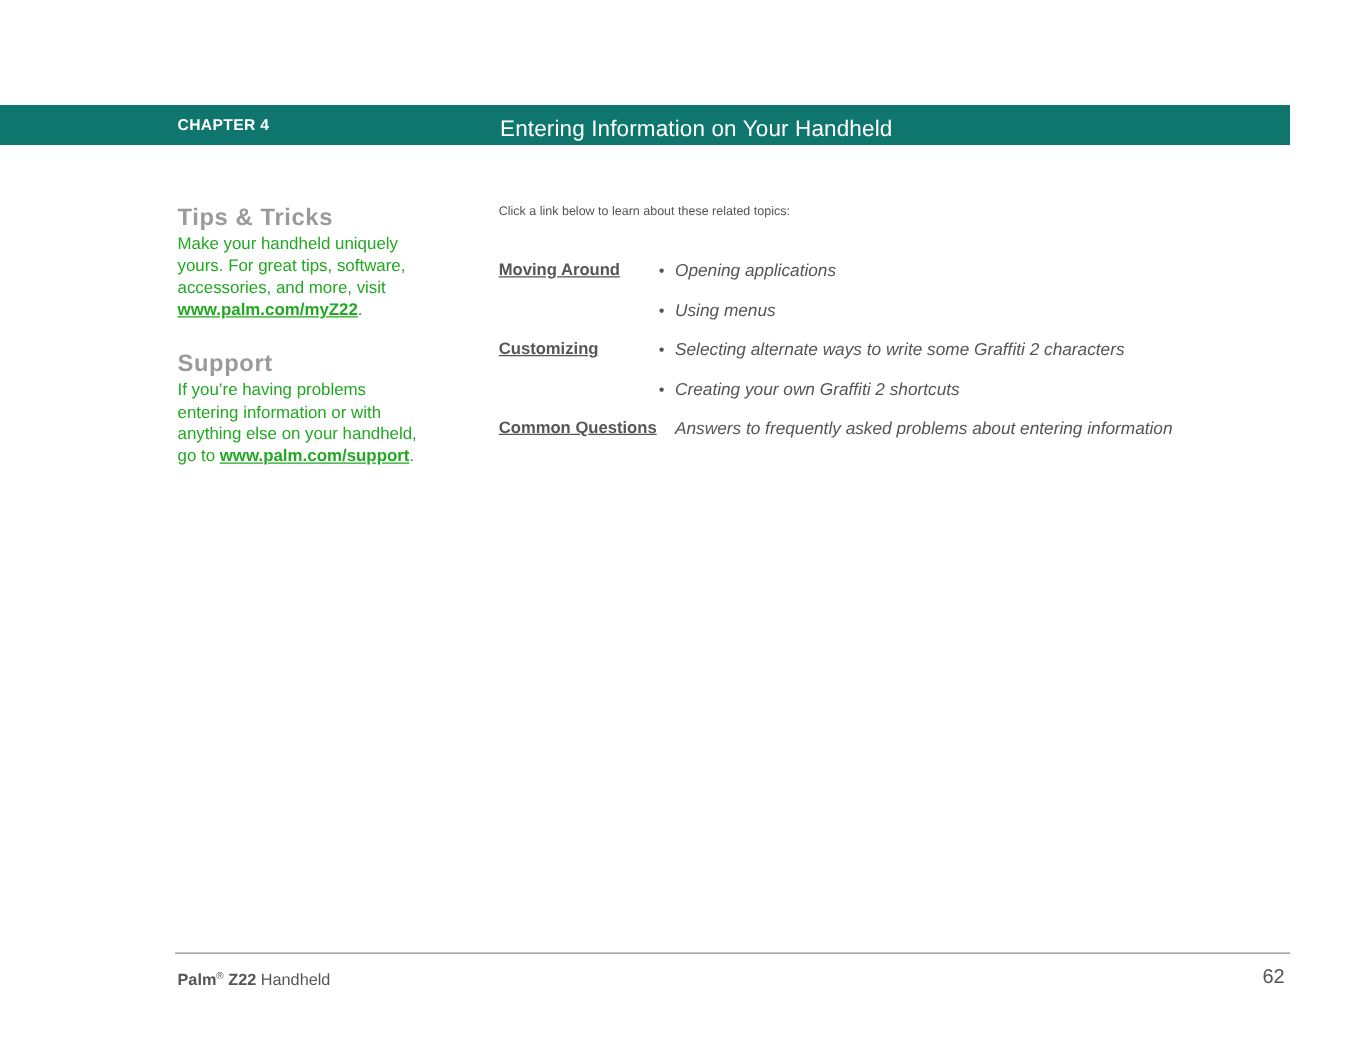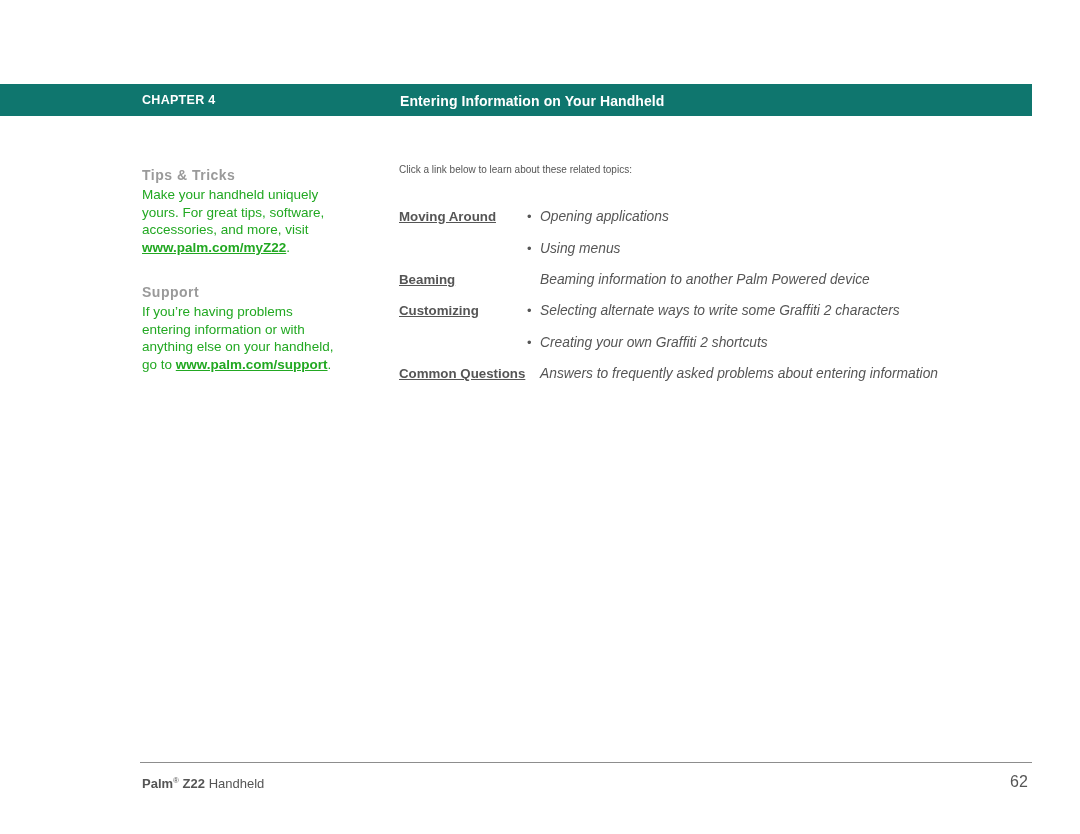--- a/index.html
+++ b/index.html
@@ -32,37 +32,37 @@
     font-size: 12.5px;
     font-weight: bold;
     letter-spacing: 0.3px;
     white-space: nowrap;
   }
   .chapter-bar .chapter-title {
     position: absolute;
     left: 400px;
     top: 9px;
     color: #ffffff;
-    font-size: 14px;
-    font-weight: bold;
+    font-size: 18px;
+    font-weight: normal;
     letter-spacing: 0.1px;
     white-space: nowrap;
   }
 
   
   .sidebar {
     position: absolute;
     left: 142px;
     top: 166px;
     width: 200px;
   }
   .side-block { margin-bottom: 26px; }
   .side-heading {
     color: #9a9a9a;
-    font-size: 14px;
+    font-size: 19px;
     font-weight: bold;
     letter-spacing: 0.5px;
     line-height: 18px;
     margin: 0 0 2px 0;
   }
   .side-body {
     color: #22A822;
     font-size: 13.5px;
     line-height: 17.7px;
     margin: 0;
@@ -201,31 +201,20 @@
           <span class="bullet">•</span>
           <span class="desc-text">Opening applications</span>
         </div>
         <div class="desc-line">
           <span class="bullet">•</span>
           <span class="desc-text">Using menus</span>
         </div>
       </div>
     </div>
 
-    <div class="topic-row">
-      <div class="topic-link-cell">
-        <a class="topic-link" href="#">Beaming</a>
-      </div>
-      <div class="topic-desc-cell">
-        <div class="desc-line">
-          <span class="bullet-spacer"></span>
-          <span class="desc-text">Beaming information to another Palm Powered device</span>
-        </div>
-      </div>
-    </div>
 
     <div class="topic-row">
       <div class="topic-link-cell">
         <a class="topic-link" href="#">Customizing</a>
       </div>
       <div class="topic-desc-cell">
         <div class="desc-line">
           <span class="bullet">•</span>
           <span class="desc-text">Selecting alternate ways to write some Graffiti 2 characters</span>
         </div>

